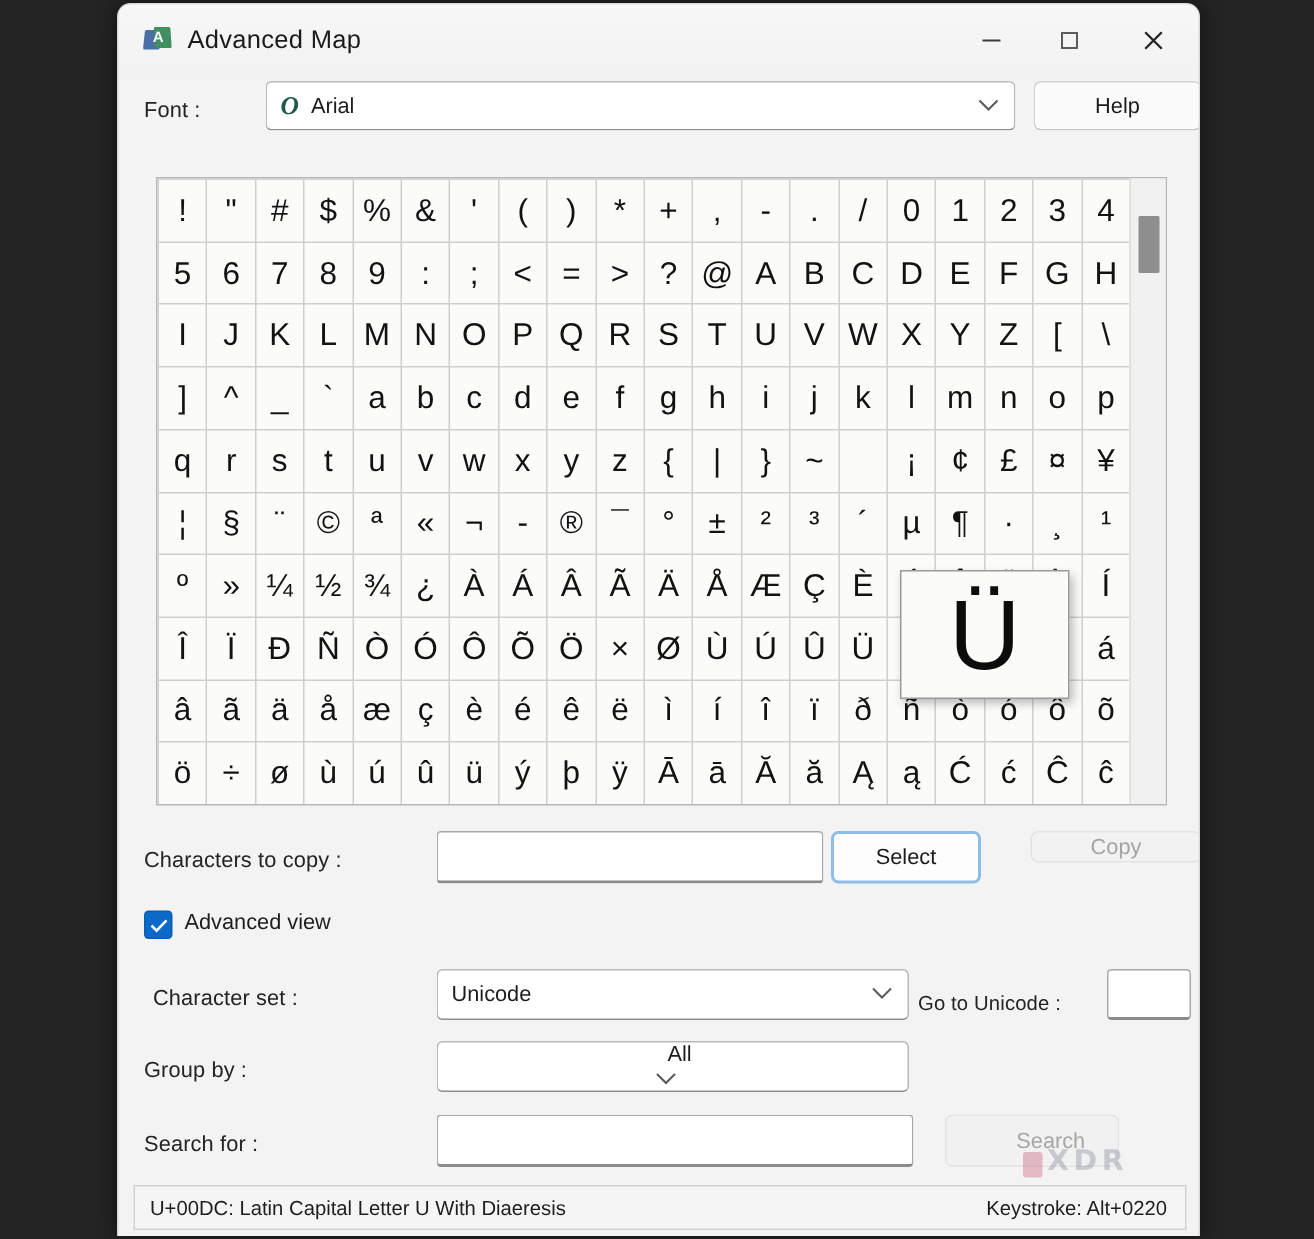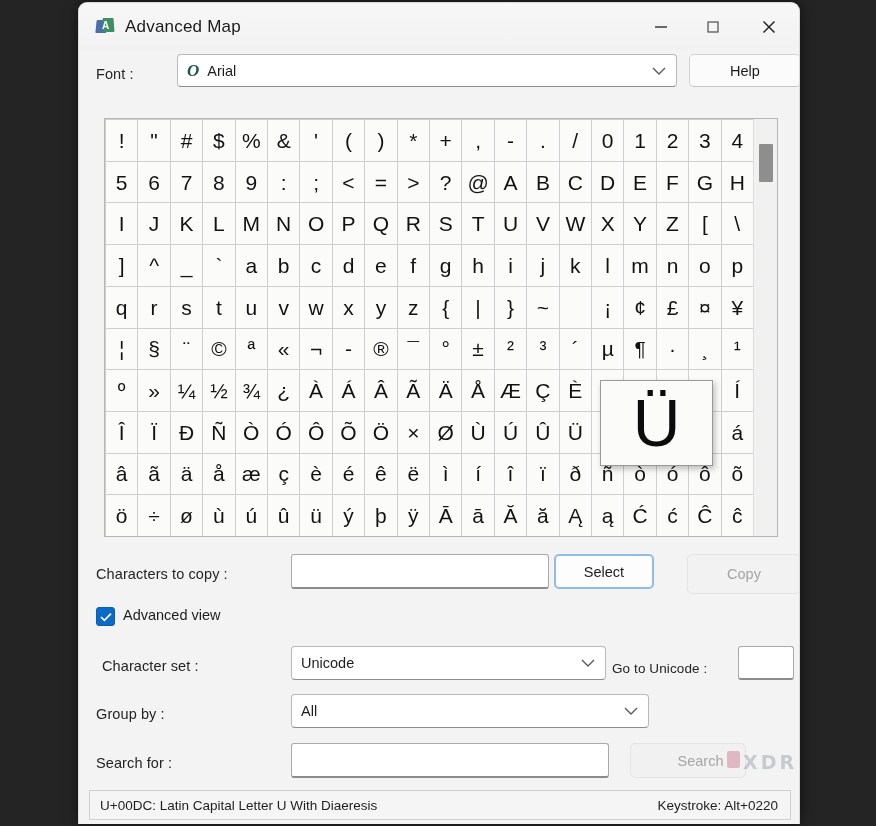--- a/index.html
+++ b/index.html
@@ -159,21 +159,21 @@
     border-bottom: 2px solid #8b8b8b;
     border-radius: 3px;
   }
   .select-btn {
     left: 475px; top: 551px; width: 100px; height: 35px;
     border: 2px solid #8fbde8;
     background: #fdfdfd;
     border-radius: 5px;
   }
   .copy-btn {
-    left: 608px; top: 551px; width: 114px; height: 40px;
+    left: 608px; top: 551px; width: 114px; height: 21px;
     background: #f2f2f2;
     border: 1px solid #e3e3e3;
     color: #a4a4a4;
   }
   .adv-row { position: absolute; left: 17px; top: 604px; display: flex; }
   .checkbox {
     width: 19px; height: 19px;
     background: #0b69c7;
     border: 1px solid #0b5fb3;
     border-radius: 3px;
@@ -186,38 +186,38 @@
   .cset-label { position: absolute; left: 23px; top: 655px; }
   .cset-combo { left: 212px; top: 643px; width: 315px; height: 34px; }
   .goto-label { position: absolute; left: 533px; top: 658px; font-size: 13.5px; }
   .goto-input {
     position: absolute; left: 659px; top: 643px; width: 56px; height: 34px;
     background: #ffffff; border: 1px solid #a9a9a9;
     border-bottom: 2px solid #8b8b8b; border-radius: 3px;
   }
 
   .group-label { position: absolute; left: 17px; top: 703px; }
-  .group-combo { left: 212px; top: 691px; width: 358px; height: 34px; }
+  .group-combo { left: 212px; top: 691px; width: 315px; height: 34px; flex-direction: column; }
 
   .search-label { position: absolute; left: 17px; top: 752px; }
   .search-input {
     position: absolute; left: 212px; top: 740px; width: 318px; height: 35px;
     background: #ffffff; border: 1px solid #a9a9a9;
     border-bottom: 2px solid #8b8b8b; border-radius: 3px;
   }
   .search-btn {
     left: 551px; top: 740px; width: 116px; height: 35px;
     background: #f1f1f1; border: 1px solid #e4e4e4; color: #a6a6a6; padding-left: 25px;
   }
 
   .watermark {
-    position: absolute; left: 648px; top: 748px;
+    position: absolute; left: 603px; top: 748px;
     width: 96px; height: 34px;
     opacity: .33;
-    display: flex; align-items: flex-start;
+    display: flex; align-items: flex-end;
     pointer-events: none;
   }
   .wm-text {
     font-size: 19px; font-weight: bold; color: #6f7a86;
     letter-spacing: 3px; font-family: "DejaVu Sans", sans-serif;
   }
   .wm-dot {
     width: 13px; height: 17px; background: #c0476a;
     margin-right: 3px; border-radius: 2px;
   }

